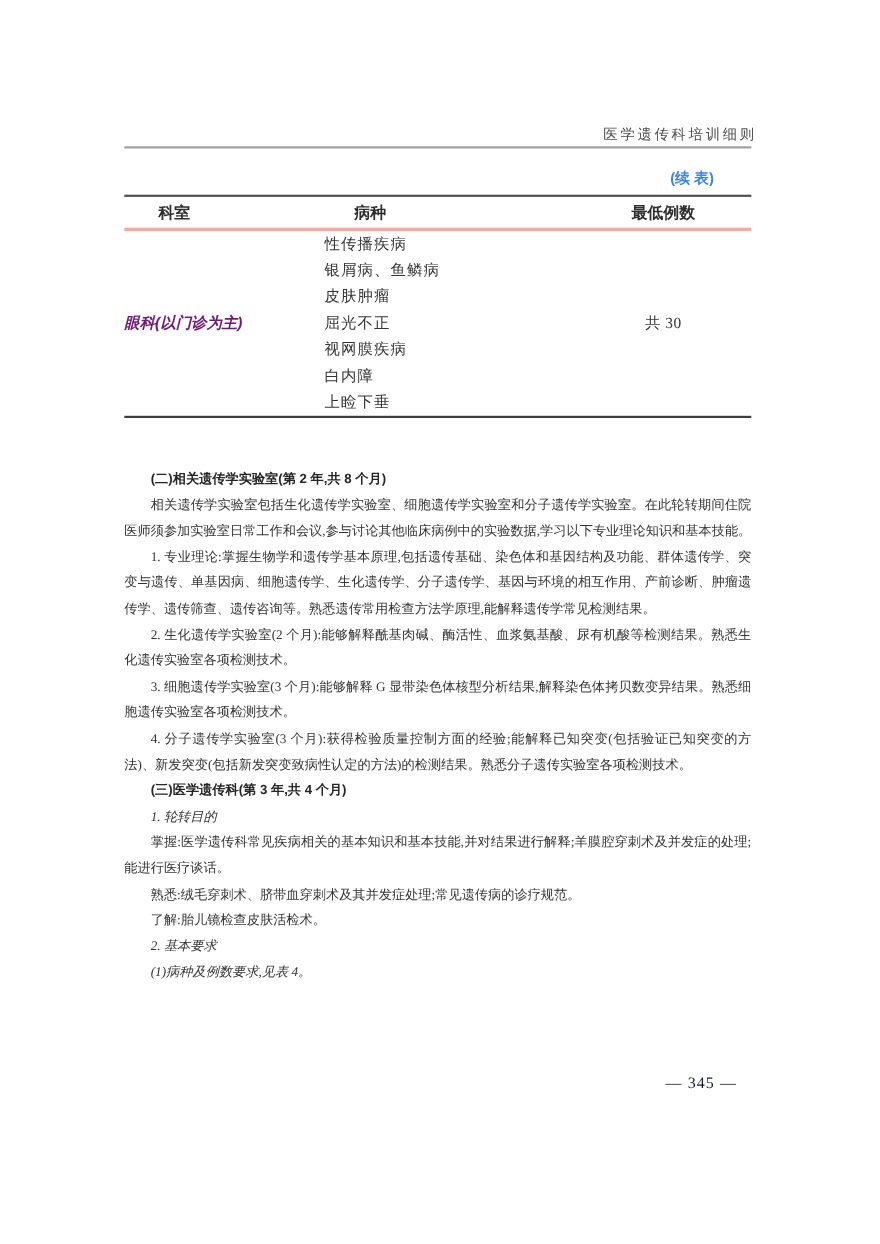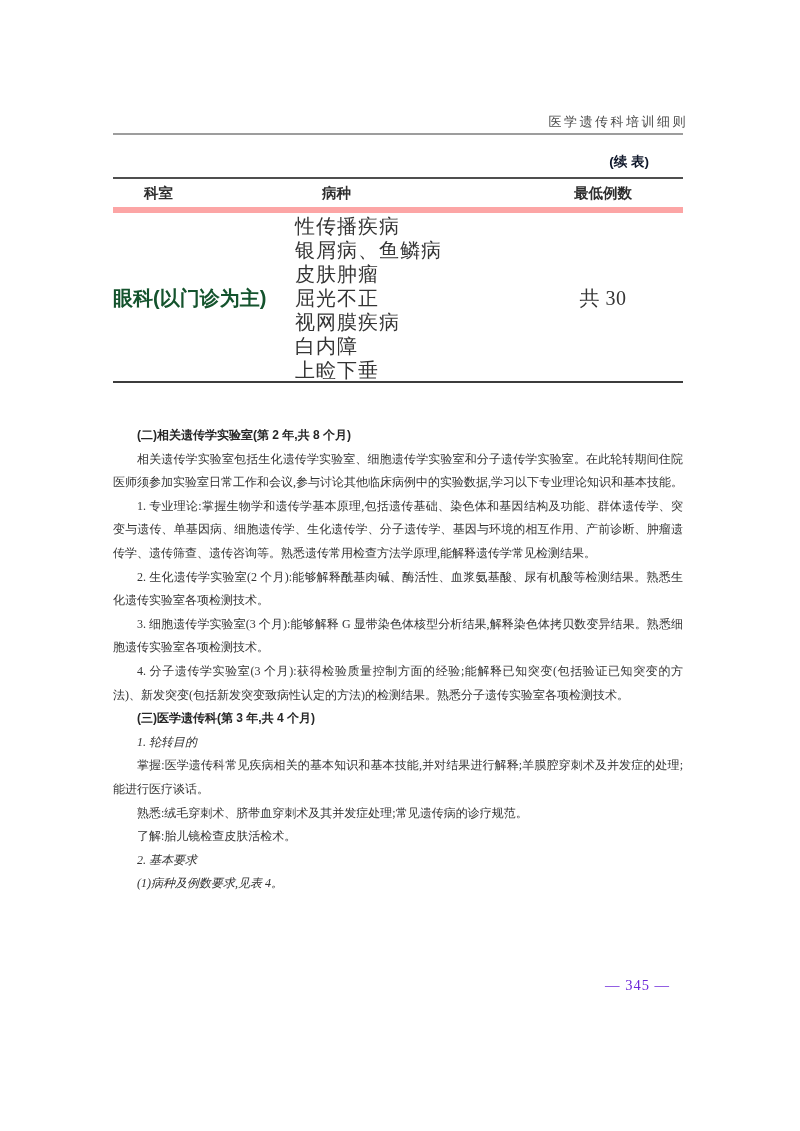--- a/index.html
+++ b/index.html
@@ -36,60 +36,61 @@
   }
 
   
   .cont-note {
     position: absolute;
     top: 153px;
     right: 151px;
     font-family: "Liberation Sans", sans-serif;
     font-weight: bold;
     font-size: 13.5px;
-    color: #0f172a;
+    color: #3b82f6;
   }
 
   
   .table {
     position: absolute;
     left: 113px;
     top: 177px;
     width: 570px;
     border-top: 2px solid #4f4f4f;
     border-bottom: 2.5px solid #3c3c3c;
   }
   .thead {
     display: grid;
     grid-template-columns: 182px 228px 1fr;
     height: 28px;
     align-items: center;
-    border-bottom: 6px solid #fca5a5;
+    border-bottom: 3px solid #fca5a5;
     font-family: "Liberation Sans", sans-serif;
     font-weight: bold;
     font-size: 14.5px;
     color: #2d2d2d;
   }
   .thead .c1 { padding-left: 31px; }
   .thead .c2 { padding-left: 27px; }
   .thead .c3 { text-align: center; }
   .trow {
     display: grid;
     grid-template-columns: 182px 228px 1fr;
     height: 24px;
     align-items: center;
-    font-size: 20px;
+    font-size: 14px;
     letter-spacing: 1px;
     color: #343434;
   }
   .trow .dept {
     font-family: "Liberation Sans", sans-serif;
     font-weight: bold;
     letter-spacing: 0;
-    color: #14532d;
+    color: #701a75;
+    font-style: italic;
   }
   .trow .cases { text-align: center; letter-spacing: 0.5px; }
 
   
   .content {
     position: absolute;
     left: 113px;
     top: 424px;
     width: 570px;
     font-size: 12px;
@@ -108,21 +109,21 @@
     font-style: italic;
   }
 
   
   .page-number {
     position: absolute;
     top: 977px;
     right: 130px;
     font-size: 14.5px;
     letter-spacing: 1px;
-    color: #6d28d9;
+    color: #0f172a;
   }
 </style>
 </head>
 <body>
 
 <div class="page">
 
   <div class="running-head">医学遗传科培训细则</div>
   <div class="head-rule"></div>
 

